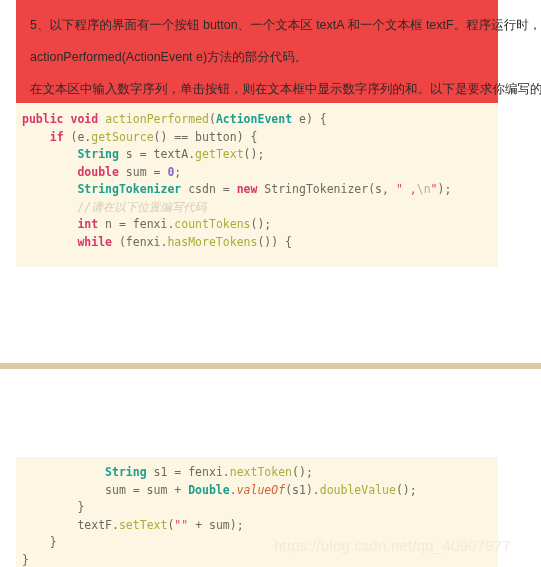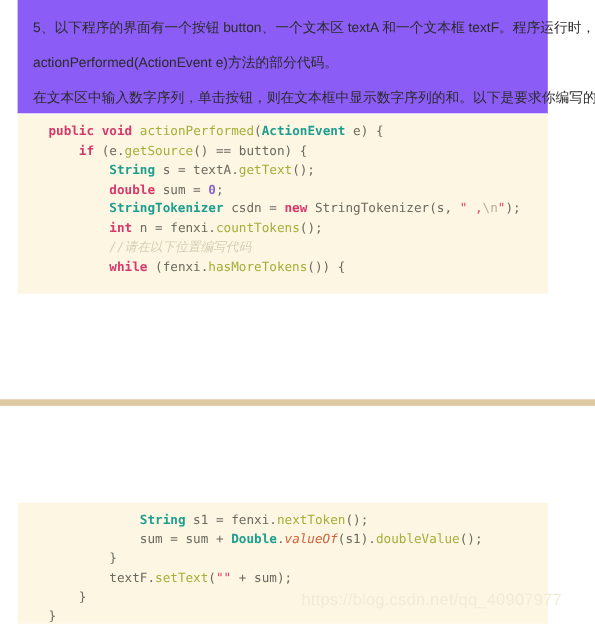--- a/index.html
+++ b/index.html
@@ -15,21 +15,21 @@
     font-family: "Liberation Sans", sans-serif;
   }
 
   
   #question-block {
     position: absolute;
     left: 16px;
     top: 0px;
     width: 482px;
     height: 103px;
-    background: #8b5cf6;
+    background: #ef4444;
     box-sizing: border-box;
     padding: 9px 13px 0 14px;
   }
   .q-line {
     font-family: "Liberation Sans", sans-serif;
     font-size: 12.5px;
     line-height: 32px;
     color: #2b2b2b;
     white-space: nowrap;
     letter-spacing: 0px;
@@ -53,21 +53,21 @@
     height: 163px;
     padding: 7px 0 0 0;
   }
   #code-block-bottom {
     top: 457px;
     height: 132px;
     padding: 7px 0 0 0;
   }
   .code-line {
     white-space: pre;
-    padding-left: 28px;
+    padding-left: 6px;
     height: 17.5px;
   }
 
   
   .kw   { color: #d7386a; font-weight: bold; }          
   .typ  { color: #1d9e8f; font-weight: bold; }          
   .fn   { color: #a6ae3a; }                             
   .fn-i { color: #d2603a; font-style: italic; }         
   .num  { color: #8a63c9; font-weight: bold; }          
   .str  { color: #b8b09a; }                             
@@ -107,22 +107,22 @@
   <div class="q-line">actionPerformed(ActionEvent e)方法的部分代码。</div>
   <div class="q-line">在文本区中输入数字序列，单击按钮，则在文本框中显示数字序列的和。以下是要求你编写的</div>
 </div>
 
 <div class="code-block" id="code-block-top">
     <div class="code-line"><span class="kw">public</span><span class="pln"> </span><span class="kw">void</span><span class="pln"> </span><span class="fn">actionPerformed</span><span class="pln">(</span><span class="typ">ActionEvent</span><span class="pln"> e) {</span></div>
     <div class="code-line"><span class="pln">    </span><span class="kw">if</span><span class="pln"> (e.</span><span class="fn">getSource</span><span class="pln">() == button) {</span></div>
     <div class="code-line"><span class="pln">        </span><span class="typ">String</span><span class="pln"> s = textA.</span><span class="fn">getText</span><span class="pln">();</span></div>
     <div class="code-line"><span class="pln">        </span><span class="kw">double</span><span class="pln"> sum = </span><span class="num">0</span><span class="pln">;</span></div>
     <div class="code-line"><span class="pln">        </span><span class="typ">StringTokenizer</span><span class="pln"> csdn = </span><span class="kw">new</span><span class="pln"> StringTokenizer(s, </span><span class="strq">"</span><span class="str"> </span><span class="strq">,</span><span class="str">\n</span><span class="strq">"</span><span class="pln">);</span></div>
+    <div class="code-line"><span class="pln">        </span><span class="cmt">//请在以下位置编写代码</span></div>
     <div class="code-line"><span class="pln">        </span><span class="kw">int</span><span class="pln"> n = fenxi.</span><span class="fn">countTokens</span><span class="pln">();</span></div>
-    <div class="code-line"><span class="pln">        </span><span class="cmt">//请在以下位置编写代码</span></div>
     <div class="code-line"><span class="pln">        </span><span class="kw">while</span><span class="pln"> (fenxi.</span><span class="fn">hasMoreTokens</span><span class="pln">()) {</span></div>
   </div>
 
 <div id="separator-bar"></div>
 
 <div class="code-block" id="code-block-bottom">
     <div class="code-line"><span class="pln">            </span><span class="typ">String</span><span class="pln"> s1 = fenxi.</span><span class="fn">nextToken</span><span class="pln">();</span></div>
     <div class="code-line"><span class="pln">            sum = sum + </span><span class="typ">Double</span><span class="pln">.</span><span class="fn-i">valueOf</span><span class="pln">(s1).</span><span class="fn">doubleValue</span><span class="pln">();</span></div>
     <div class="code-line"><span class="pln">        }</span></div>
     <div class="code-line"><span class="pln">        textF.</span><span class="fn">setText</span><span class="pln">(</span><span class="strq">""</span><span class="pln"> + sum);</span></div>

